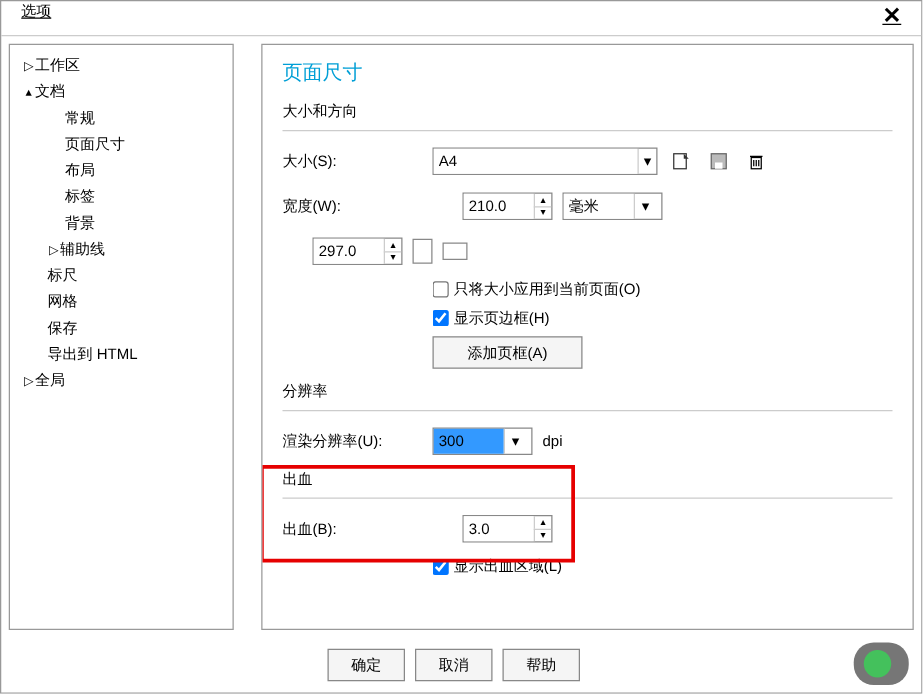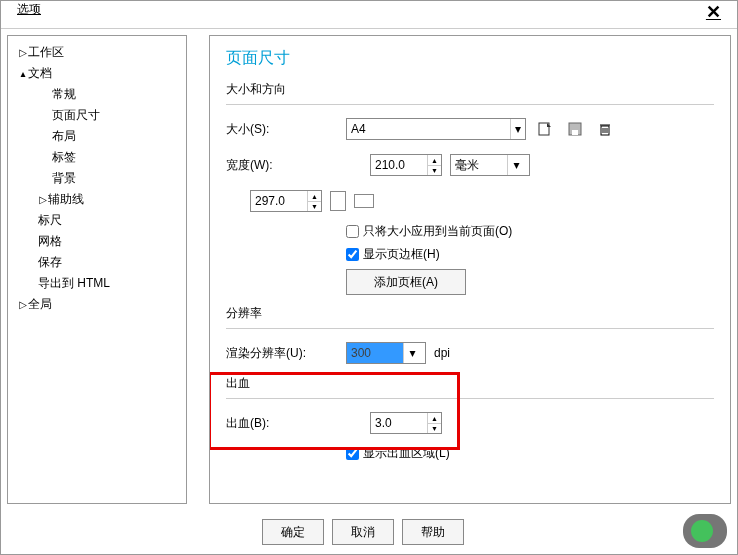--- a/index.html
+++ b/index.html
@@ -32,21 +32,21 @@
 .icon-btn { width: 22px; height: 22px; display: inline-flex; align-items: center; justify-content: center; margin-left: 8px; cursor: pointer; }
 .orient { width: 16px; height: 20px; border: 1px solid #888; display: inline-block; margin-left: 8px; }
 .orient.landscape { width: 20px; height: 14px; }
 .checkbox-row { display: flex; align-items: center; margin: 6px 0 6px 120px; }
 .checkbox-row input { margin-right: 4px; }
 .btn { height: 26px; padding: 0 18px; border: 1px solid #888; background: #f5f5f5; cursor: pointer; }
 .dlg-footer { height: 44px; border-top: 0; display: flex; justify-content: center; align-items: center; padding-right: 12px; gap: 8px; position: relative; }
 .footer-overlay { position: absolute; right: 10px; bottom: 6px; height: 34px; display: flex; align-items: center; color: #ddd; background: rgba(60,60,60,0.7); border-radius: 16px; padding: 0 14px 0 8px; gap: 6px; }
 .footer-overlay .chat-icon { width: 22px; height: 22px; border-radius: 50%; background: #44c15c; display: inline-block; }
 .highlight-box { position: absolute; border: 3px solid #e60000; pointer-events: none; }
-.sel { background: #3399ff; color: #404040; }
+.sel { background: #3399ff; color: #000000; }
 </style>
 </head>
 <body>
 
 <div class="dialog">
   <div class="titlebar">
     <span class="title-text">选项</span>
     <span class="close-x">✕</span>
   </div>
 

